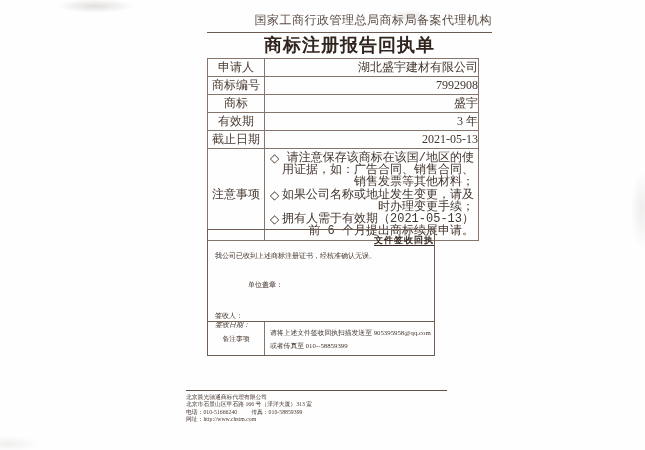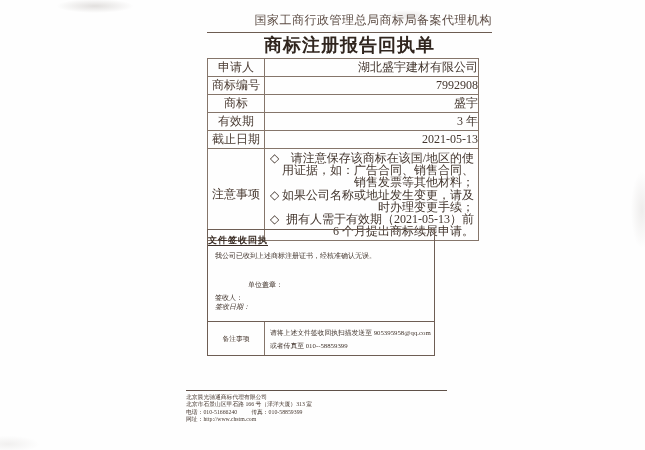--- a/index.html
+++ b/index.html
@@ -43,35 +43,35 @@
     width:56px;text-align:center;color:#4a3b32;
   }
   .info-table .val{
     padding-left:5px;text-align:right;
   }
   .info-table tr.data-row{height:13px;}
   .info-table tr.notes-row{height:61px;}
   .notes-cell{padding:3px 4px 3px 5px !important;}
   .note-item{display:flex;line-height:12.2px;}
   .note-bullet{flex:0 0 9px;}
-  .note-text{flex:1;}
+  .note-text{flex:1;font-family:Liberation Mono, monospace;}
   
   .receipt-box{
     position:absolute;left:207px;top:229px;width:228px;height:93px;
     border:1px solid #6e5e54;box-sizing:border-box;
     font-size:7px;color:#42352d;
   }
   .receipt-title{
-    margin-top:4px;text-align:left;font-size:9px;font-weight:bold;
+    margin-top:4px;text-align:right;font-size:9px;font-weight:bold;
     text-decoration:underline;text-underline-offset:2px;color:#3a2d25;
     letter-spacing:1px;
   }
   .receipt-statement{margin:5px 0 0 0;padding:0 7px;line-height:9px;}
   .receipt-stamp{margin-top:19px;padding:0 7px;margin-left:33px;}
-  .receipt-signer{margin-top:4px;padding:0 7px;line-height:8.5px;}
+  .receipt-signer{margin-top:22px;padding:0 7px;line-height:8.5px;}
   .receipt-sign-date{padding:0 7px;line-height:8.5px;font-style:italic;}
   
   .remark-row{
     position:absolute;left:207px;top:321px;width:228px;height:35px;
     border:1px solid #6e5e54;box-sizing:border-box;display:flex;
     font-size:6.8px;color:#42352d;
   }
   .remark-label{
     flex:0 0 56px;border-right:1px solid #85756a;
     display:flex;align-items:center;justify-content:center;color:#4a3b32;

